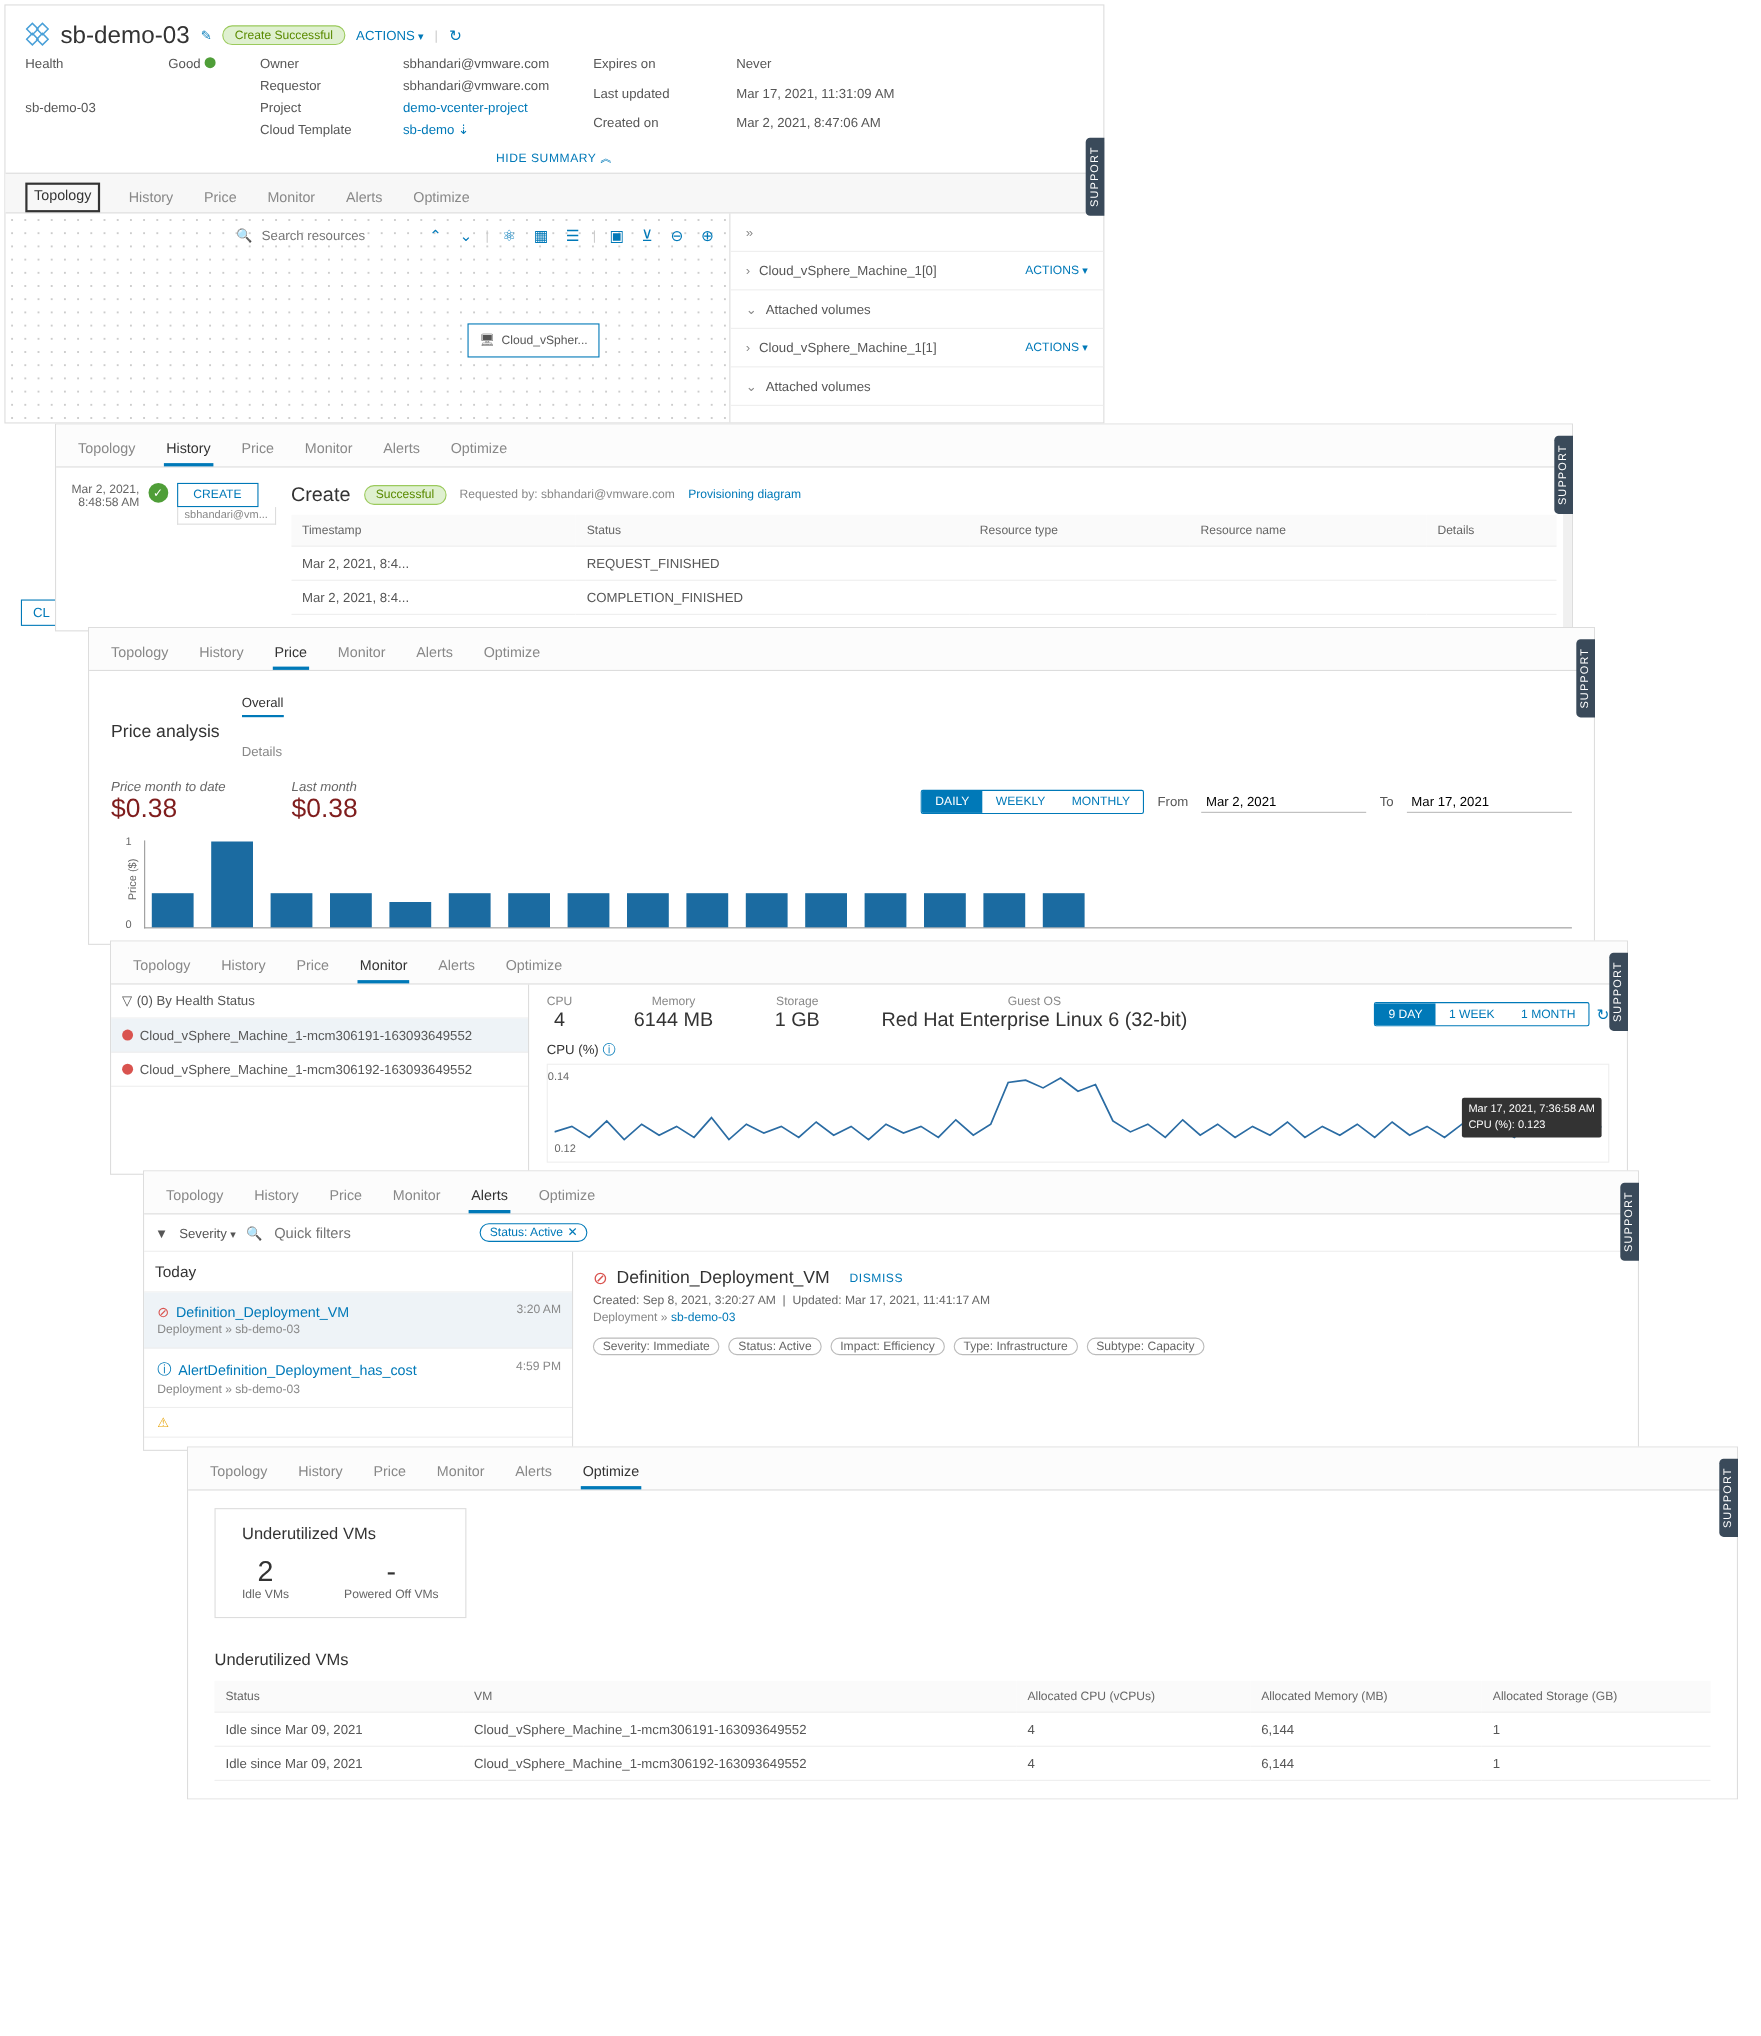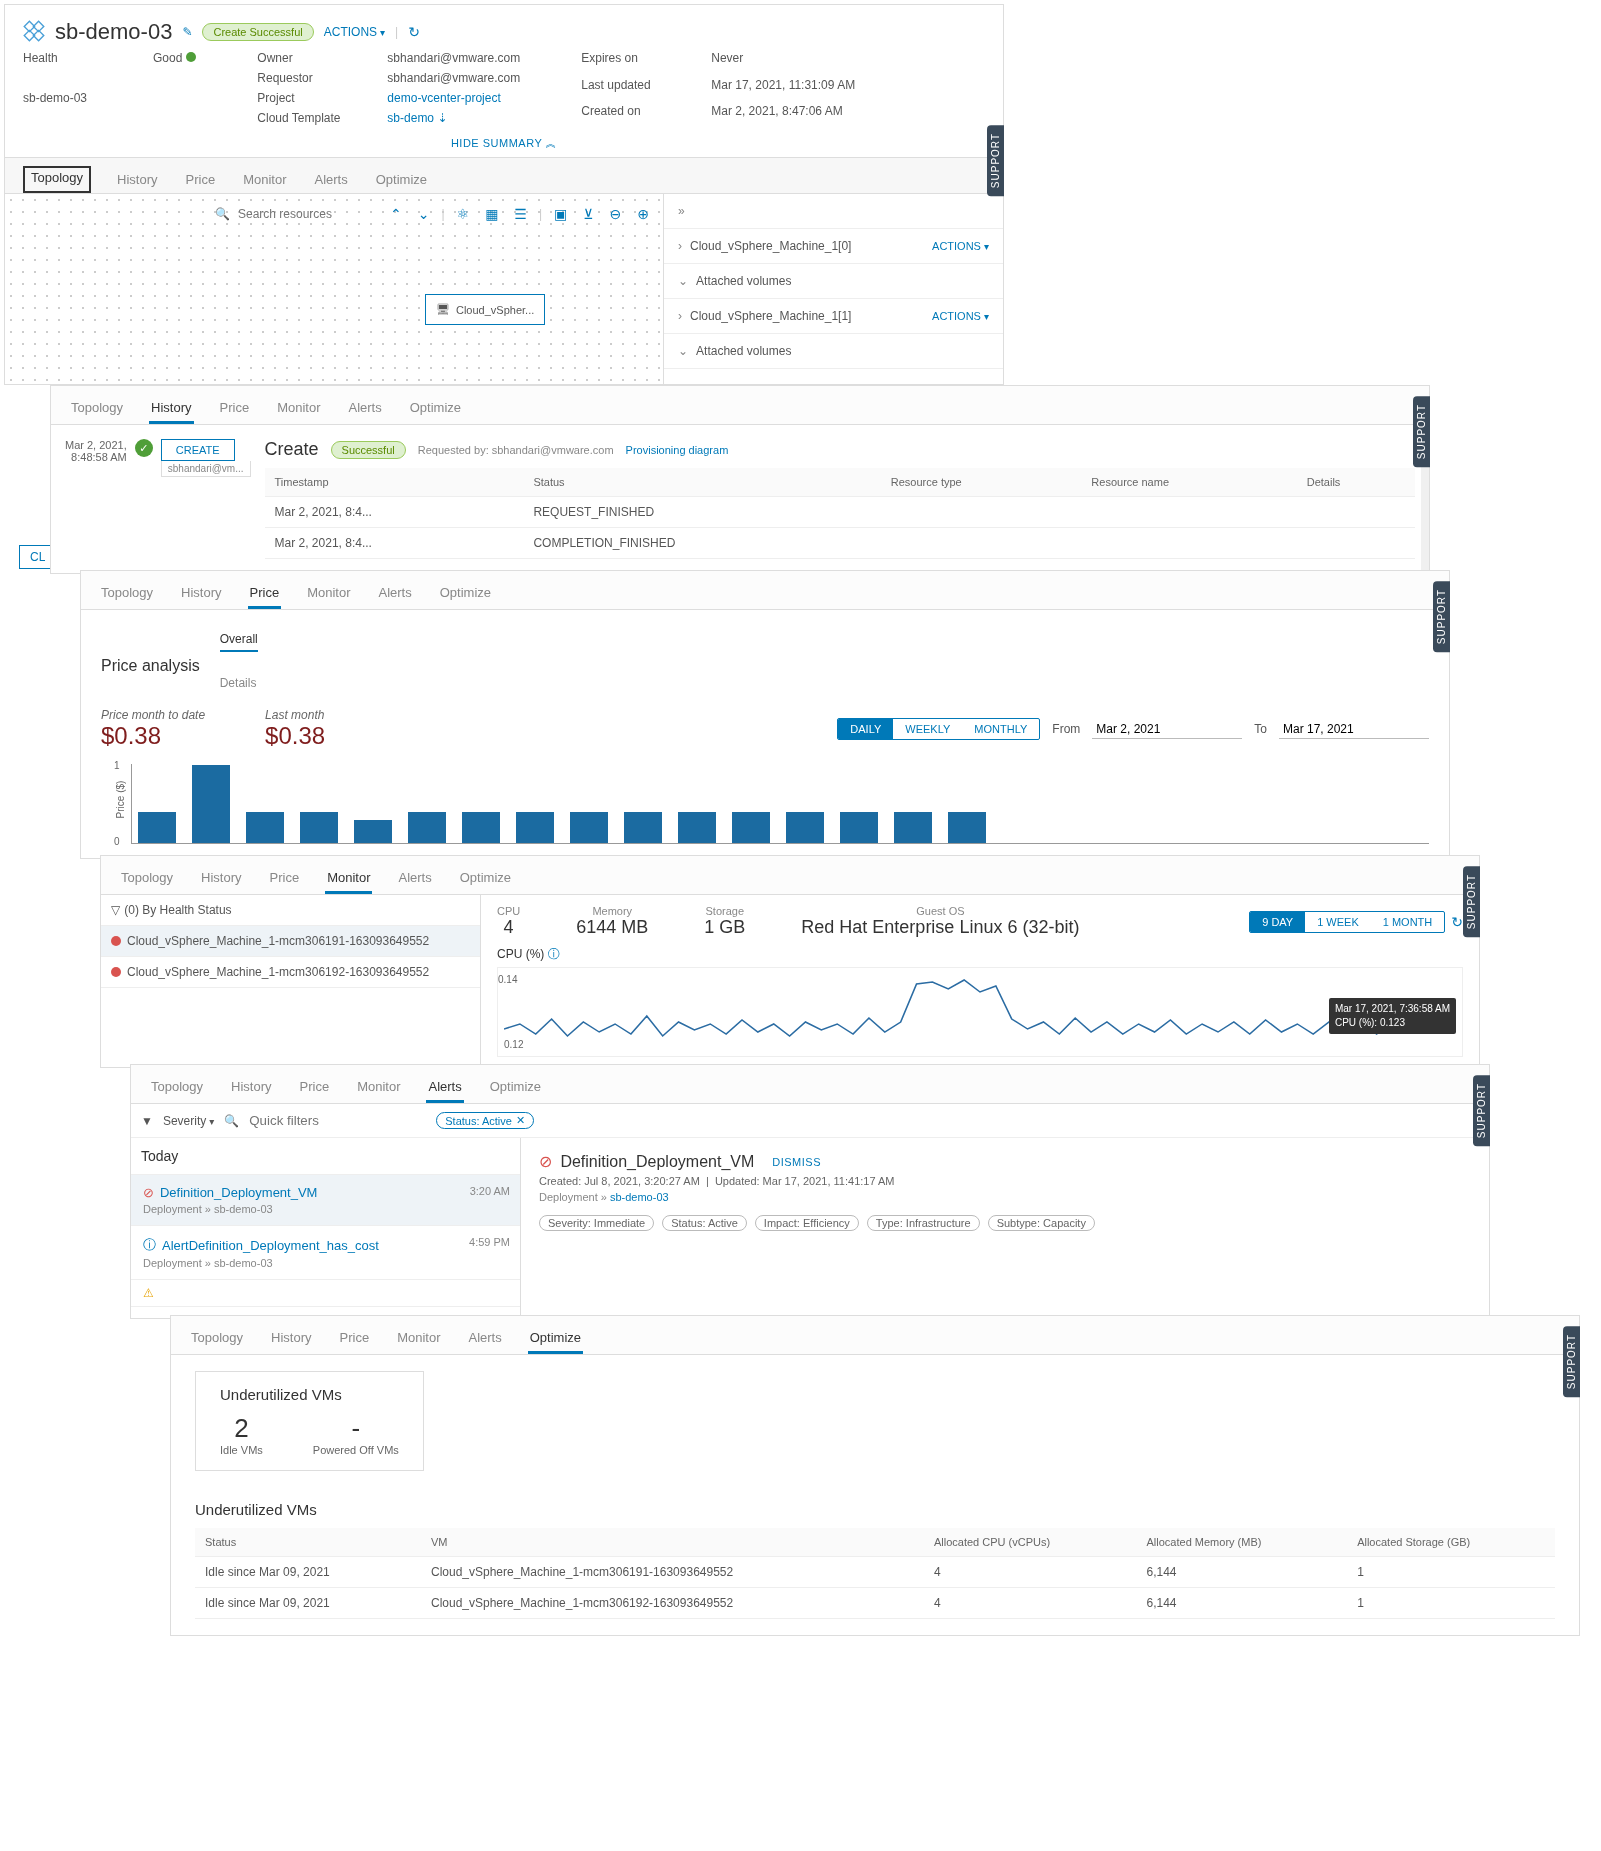--- a/index.html
+++ b/index.html
@@ -7,21 +7,21 @@
 .panel { border: 1px solid #ddd; background: #fff; margin: 4px; position: relative; }
 .hdr { display: flex; align-items: center; gap: 10px; padding: 14px 18px 6px; }
 .logo-icon svg { width: 22px; height: 22px; }
 .title { font-size: 22px; color: #333; font-weight: 400; }
 .pencil { color: #0079b8; cursor: pointer; }
 .pill { border-radius: 10px; padding: 2px 10px; font-size: 11px; display: inline-block; }
 .pill.green { background: #dff0d0; color: #5a8a00; border: 1px solid #9bca5c; }
 .link { color: #0079b8; cursor: pointer; }
 .caret::after { content: "▾"; font-size: 10px; margin-left: 3px; }
 .refresh-icon::before { content: "↻"; color: #0079b8; font-size: 14px; }
-.meta-row { display: flex; padding: 0 18px 4px; gap: 61px; flex-wrap: wrap; }
+.meta-row { display: flex; padding: 0 18px 4px; gap: 40px; flex-wrap: wrap; }
 .meta-col { display: grid; grid-template-columns: 110px auto; row-gap: 6px; column-gap: 20px; font-size: 12px; }
 .meta-col .lbl { color: #565656; }
 .meta-col .val { color: #565656; }
 .health-dot { display: inline-block; width: 10px; height: 10px; border-radius: 50%; background: #4f9e38; margin-left: 4px; }
 .hide-sum { text-align: center; color: #0079b8; font-size: 11px; letter-spacing: .5px; padding: 6px; border-top: 1px solid transparent; }
 .tabs { display: flex; gap: 24px; padding: 8px 18px 0; border-bottom: 1px solid #ddd; background: #fcfcfc; }
 .tabs.grey { background: #f7f7f7; border-top: 1px solid #ddd; }
 .tab { padding: 6px 2px; color: #888; cursor: pointer; font-size: 13px; }
 .tab.active { color: #333; border-bottom: 3px solid #0079b8; font-weight: 500; }
 .tab.boxed { border: 2px solid #333; padding: 2px 6px; color: #333; }
@@ -454,21 +454,21 @@
       <div class="alert-item" style="padding:6px 12px">
         <span style="color:#e6a100">⚠</span>
       </div>
     </div>
     <div class="alerts-right">
       <h3>
           <span class="warn-icon">⊘</span>
           <span>Definition_Deployment_VM</span>
           <span class="dismiss">DISMISS</span>
         </h3>
-      <div style="font-size:11px; color:#666; margin-top:4px"><span>Created: Jul 8, 2021, 3:20:27 AM</span> &nbsp;|&nbsp; <span>Updated: Mar 17, 2021, 11:41:17 AM</span></div>
+      <div style="font-size:11px; color:#666; margin-top:4px"><span>Created: Sep 8, 2021, 3:20:27 AM</span> &nbsp;|&nbsp; <span>Updated: Mar 17, 2021, 11:41:17 AM</span></div>
       <div class="bc" style="margin-top:4px"><span>Deployment » </span><a class="link">sb-demo-03</a></div>
       <div class="chips-row">
         <span class="chip grey">Severity: Immediate</span>
         <span class="chip grey">Status: Active</span>
         <span class="chip grey">Impact: Efficiency</span>
         <span class="chip grey">Type: Infrastructure</span>
         <span class="chip grey">Subtype: Capacity</span>
       </div>
     </div>
   </div>

